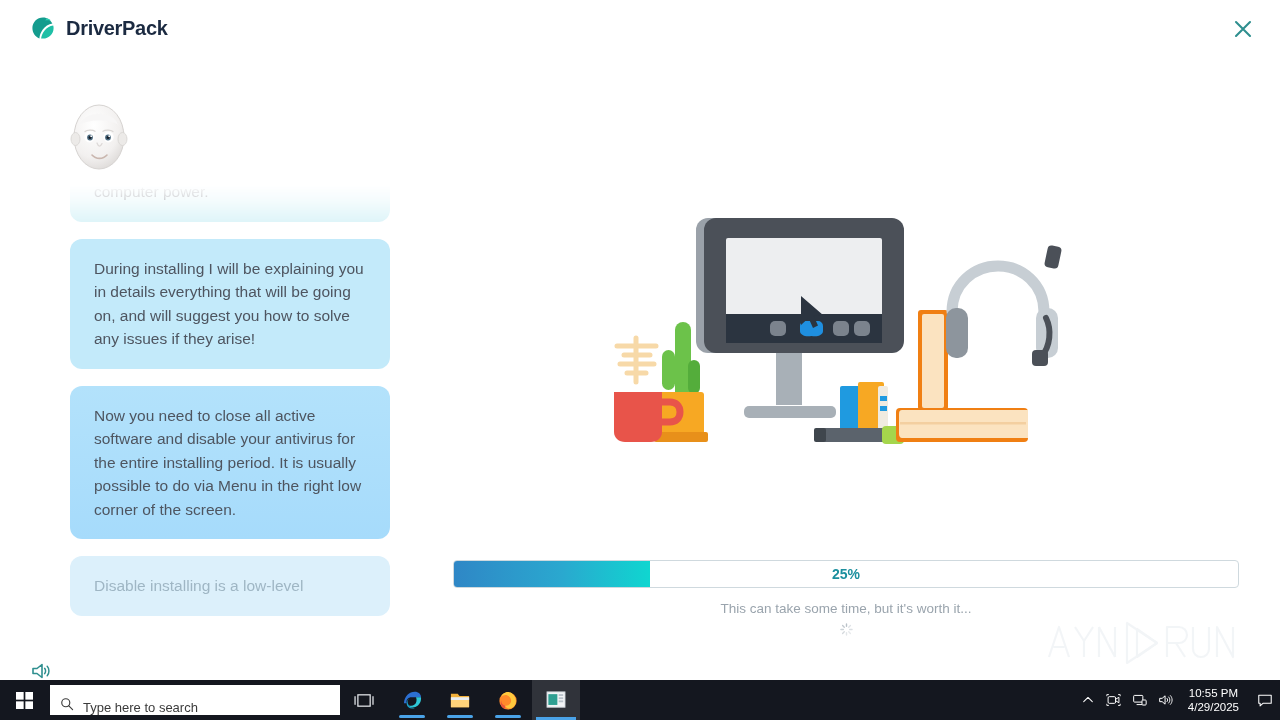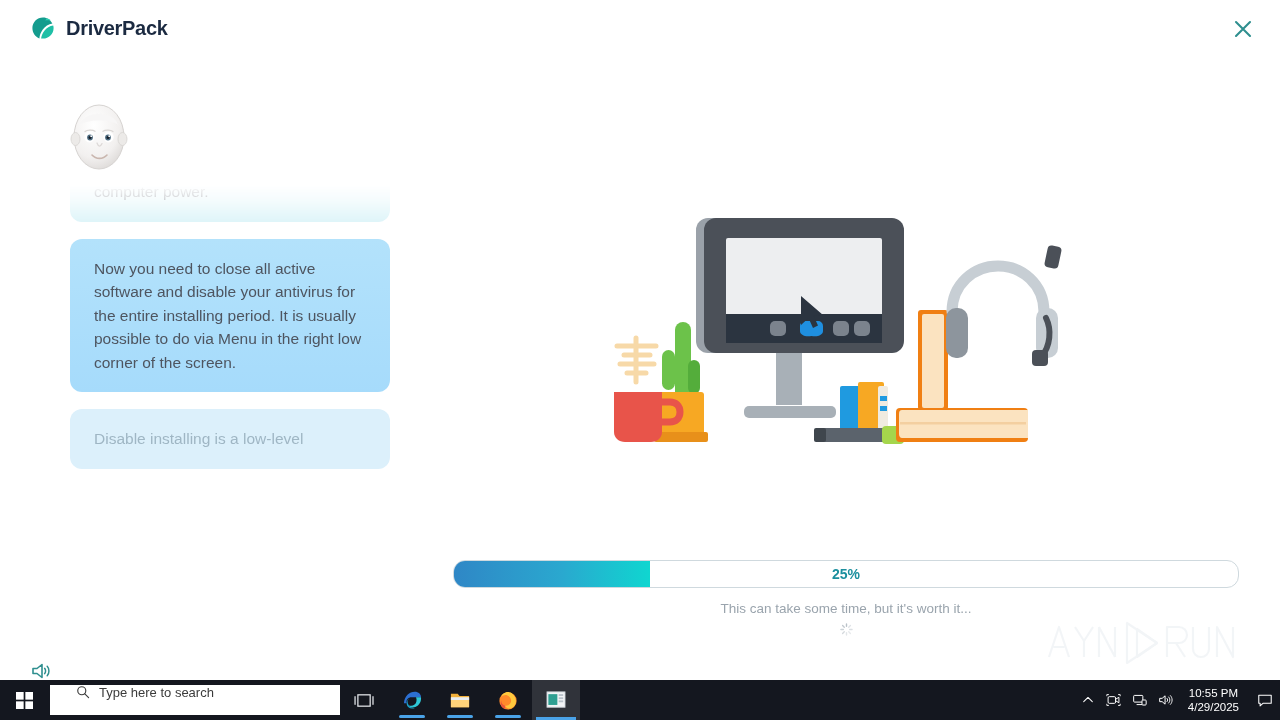--- a/index.html
+++ b/index.html
@@ -126,21 +126,21 @@
   
   #progress-area {
     position: absolute;
     left: 33px; top: 560px;
     width: 786px;
   }
   #progress-track {
     position: relative;
     width: 786px; height: 28px;
     border: 1px solid #cfd9de;
-    border-radius: 12px;
+    border-radius: 4px;
     background: #ffffff;
     overflow: hidden;
   }
   #progress-fill {
     position: absolute; left: 0; top: 0; bottom: 0;
     background: linear-gradient(90deg, #2f87c6 0%, #2aa8cf 55%, #0fd6d0 100%);
   }
   #progress-label {
     position: absolute; left: 0; right: 0; top: 0; bottom: 0;
     display: flex; align-items: center; justify-content: center;
@@ -175,22 +175,22 @@
   }
   #start-button {
     width: 48px; height: 40px;
     display: flex; align-items: center; justify-content: center;
     cursor: pointer;
   }
   #search-box {
     width: 290px; height: 30px;
     margin-left: 2px;
     background: #ffffff;
-    display: flex; align-items: flex-start;
-    gap: 9px; padding: 0 26px;
+    display: flex; align-items: flex-end;
+    gap: 9px; padding: 0 10px;
     cursor: text;
   }
   #search-placeholder {
     font-size: 13px; color: #3b3b3b;
   }
   .tb-btn {
     width: 48px; height: 40px;
     display: flex; align-items: center; justify-content: center;
     position: relative; cursor: pointer;
   }
@@ -288,20 +288,21 @@
           <path d="M17 36.5 C19 34.6 25 34.6 27 36.3" stroke="#d9d6d4" stroke-width="1.2" fill="none" stroke-linecap="round"></path>
           <path d="M35 36.3 C37 34.6 43 34.6 45 36.5" stroke="#d9d6d4" stroke-width="1.2" fill="none" stroke-linecap="round"></path>
           <path d="M29 48 C30.4 52 32.6 52 34 48.6" stroke="#ddd9d7" stroke-width="1.3" fill="none" stroke-linecap="round"></path>
           <path d="M24 60 C28 64.5 35 64.5 39 60" stroke="#c9b6ae" stroke-width="1.6" fill="none" stroke-linecap="round"></path>
         </svg>
       </div>
 
       <div id="chat-viewport">
         <div id="chat-list">
           <div class="bubble tone-0">properly, it is important not to interrupt the installing process, nor turn off computer power.</div>
+          <div class="bubble tone-1">During installing I will be explaining you in details everything that will be going on, and will suggest you how to solve any issues if they arise!</div>
           <div class="bubble tone-2">Now you need to close all active software and disable your antivirus for the entire installing period. It is usually possible to do via Menu in the right low corner of the screen.</div>
           <div class="bubble tone-3">Disable installing is a low-level</div>
         </div>
       </div>
 
       <div id="assistant-tools">
         <div class="tool-icon">
           <svg viewBox="0 0 22 22" width="22" height="22">
             <path d="M3 8.5 H7 L12 4.5 V17.5 L7 13.5 H3 Z" fill="none" stroke="#2f8f8f" stroke-width="1.6" stroke-linejoin="round"></path>
             <path d="M14.6 8.4 C15.9 9.6 15.9 12.4 14.6 13.6" stroke="#2f8f8f" stroke-width="1.5" fill="none" stroke-linecap="round"></path>

